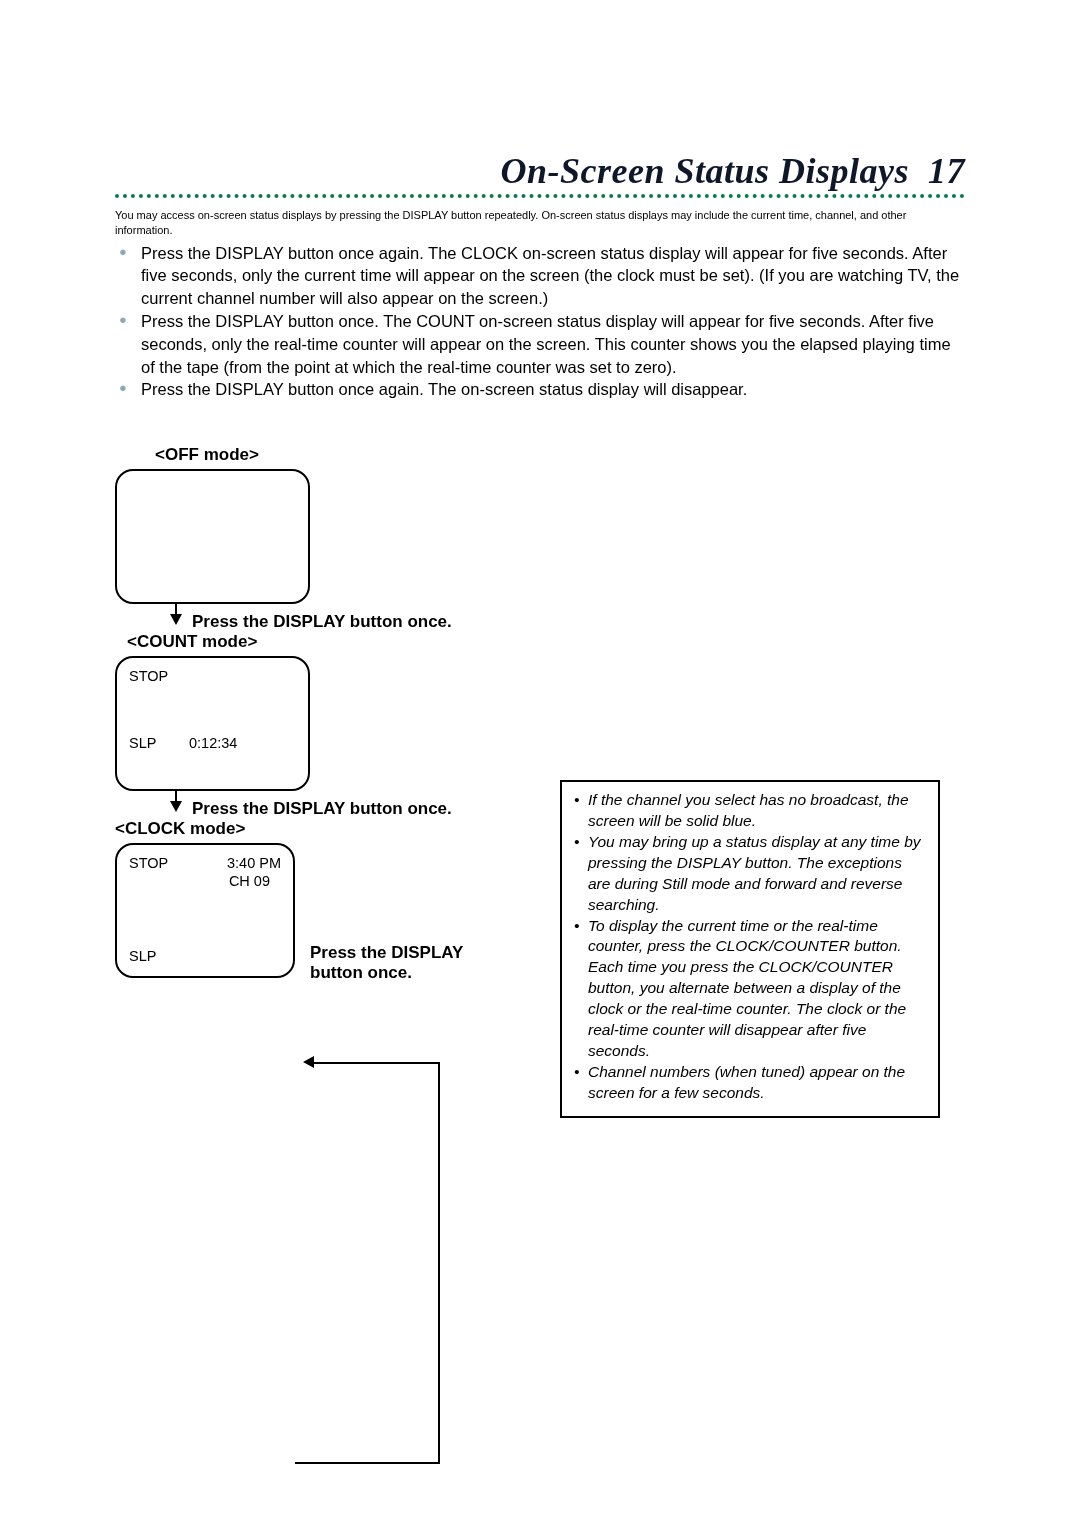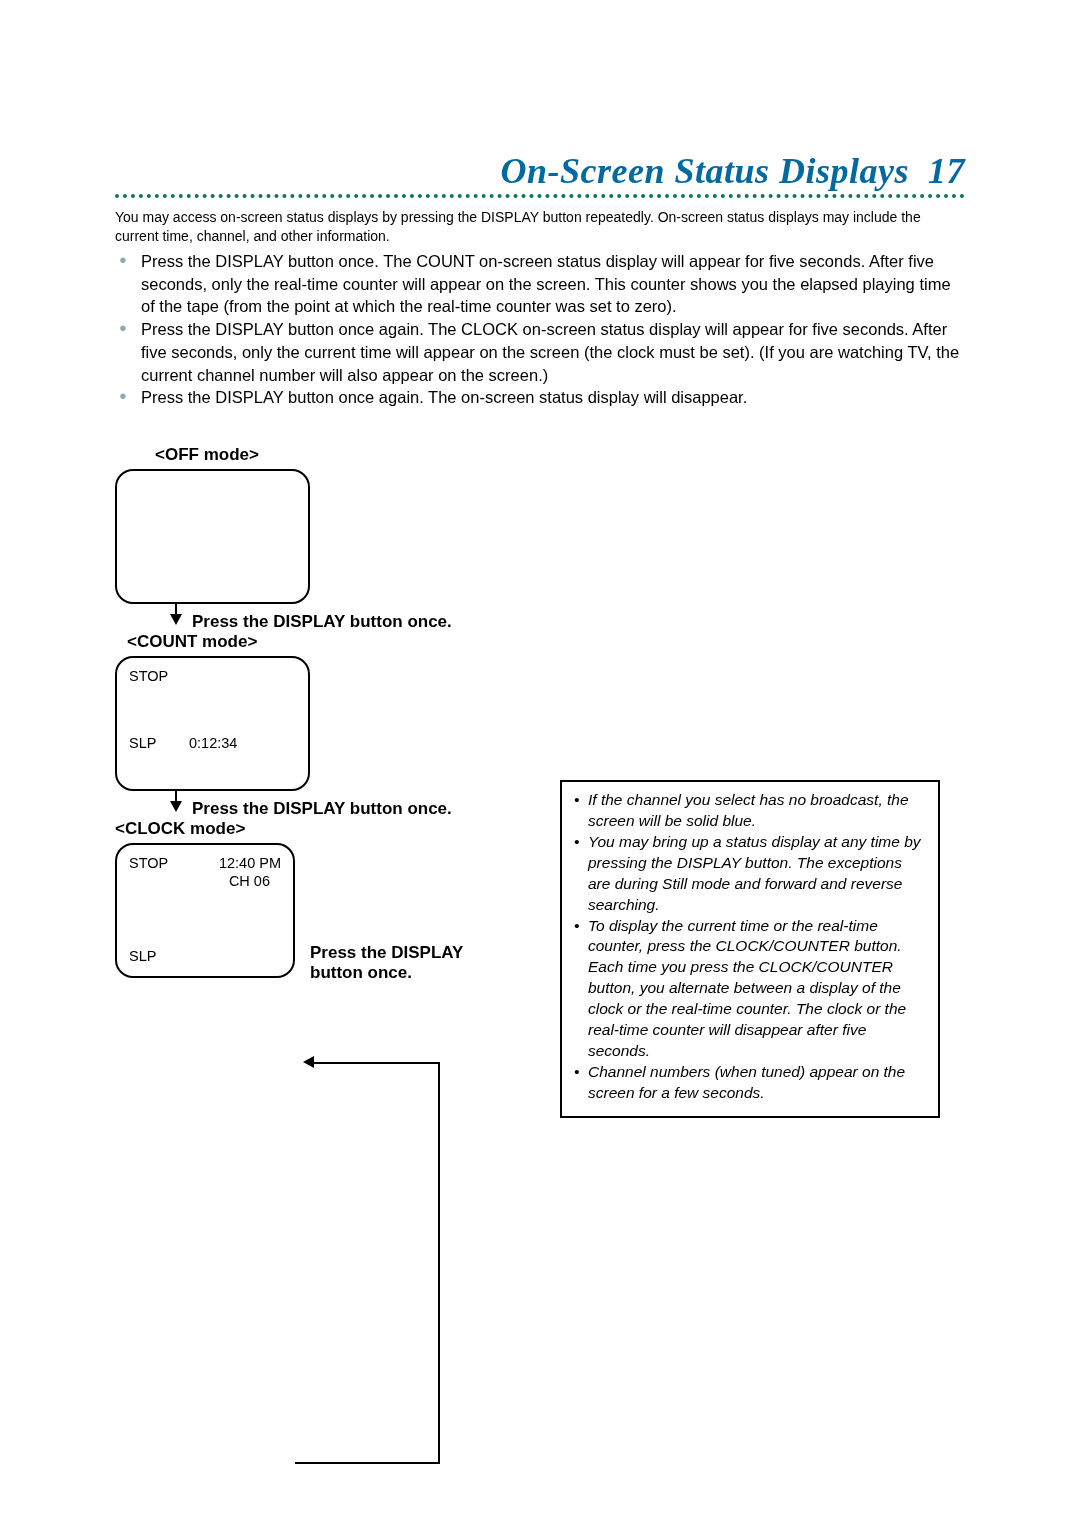--- a/index.html
+++ b/index.html
@@ -13,35 +13,35 @@
     height: 1528px;
     position: relative;
     box-sizing: border-box;
     padding: 150px 115px 60px 115px;
   }
   .title-row {
     text-align: right;
     font-family: "Times New Roman", Times, serif;
     font-style: italic;
     font-weight: bold;
-    color: #0369a1;
+    color: #0f172a;
     font-size: 36px;
     letter-spacing: 0.5px;
     margin-bottom: 2px;
   }
   .title-row .pnum {
     font-style: italic;
   }
   .dotted {
     border: none;
     border-top: 4px dotted #0b7a4a;
     margin: 0 0 10px 0;
   }
   .intro {
-    font-size: 14px;
+    font-size: 11px;
     line-height: 1.35;
   }
   ul.bullets {
     margin: 4px 0 0 0;
     padding-left: 18px;
     list-style: none;
   }
   ul.bullets li {
     position: relative;
     padding-left: 8px;
@@ -149,22 +149,22 @@
 
   <div class="title-row">
     <span>On-Screen Status Displays</span>&nbsp;
     <span class="pnum">17</span>
   </div>
   <hr class="dotted">
 
   <div class="intro">You may access on-screen status displays by pressing the DISPLAY button repeatedly. On-screen status displays may include the current time, channel, and other information.</div>
 
   <ul class="bullets">
+    <li>Press the DISPLAY button once again. The CLOCK on-screen status display will appear for five seconds. After five seconds, only the current time will appear on the screen (the clock must be set). (If you are watching TV, the current channel number will also appear on the screen.)</li>
     <li>Press the DISPLAY button once. The COUNT on-screen status display will appear for five seconds. After five seconds, only the real-time counter will appear on the screen. This counter shows you the elapsed playing time of the tape (from the point at which the real-time counter was set to zero).</li>
-    <li>Press the DISPLAY button once again. The CLOCK on-screen status display will appear for five seconds. After five seconds, only the current time will appear on the screen (the clock must be set). (If you are watching TV, the current channel number will also appear on the screen.)</li>
     <li>Press the DISPLAY button once again. The on-screen status display will disappear.</li>
   </ul>
 
   <div class="diagram-col">
 
     <div class="mode-label" style="margin-left:40px;">&lt;OFF mode&gt;</div>
     <div class="tv" style="width:195px; height:135px; margin-top:4px;"></div>
     <div class="arrow-stem" style="height:10px;"></div>
     <div style="display:flex; align-items:flex-start;">
       <div class="arrow-down"></div>
@@ -179,22 +179,22 @@
     </div>
     <div class="arrow-stem" style="height:10px;"></div>
     <div style="display:flex; align-items:flex-start;">
       <div class="arrow-down"></div>
       <div class="press-label" style="margin-left:10px; margin-top:-2px;">Press the DISPLAY button once.</div>
     </div>
 
     <div class="mode-label" style="margin-top:0;">&lt;CLOCK mode&gt;</div>
     <div class="tv" style="width:180px; height:135px; margin-top:4px;">
       <span class="line" style="left:12px; top:10px;">STOP</span>
-      <span class="line" style="right:12px; top:10px;">12:40 PM</span>
-      <span class="line" style="right:23px; top:28px;">CH 06</span>
+      <span class="line" style="right:12px; top:10px;">3:40 PM</span>
+      <span class="line" style="right:23px; top:28px;">CH 09</span>
       <span class="line" style="left:12px; bottom:12px;">SLP</span>
     </div>
 
     <div class="press-label" style="position:absolute; left:195px; top:498px; width:170px;">Press the DISPLAY button once.</div>
 
     <div class="return-wrap">
       <div class="return-h1" style="left:180px; top:484px; width:145px;"></div>
       <div class="return-v" style="left:323px; top:84px;  height:400px;"></div>
       <div class="return-h2" style="left:198px; top:84px;  width:127px;"></div>
       <div class="return-head" style="left:188px; top:78px;"></div>

